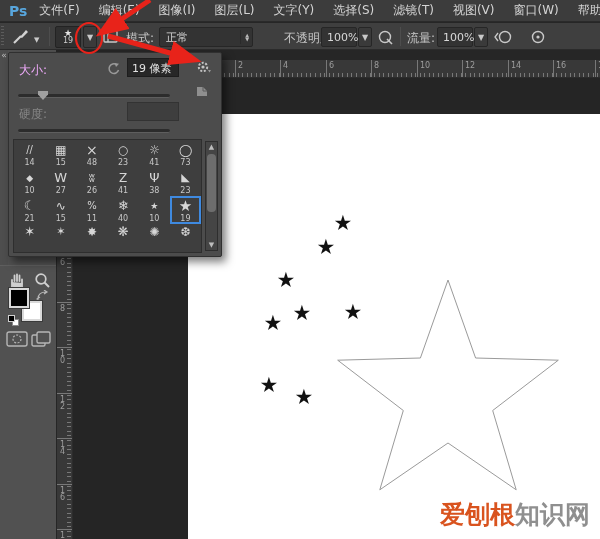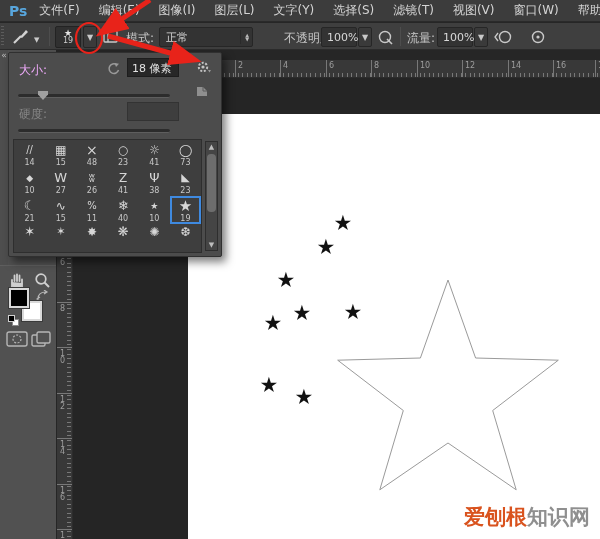--- a/index.html
+++ b/index.html
@@ -80,21 +80,21 @@
                border-bottom:1px solid #2c2c2c; z-index:3; overflow:hidden; }
   .ruler-left { position:absolute; left:57px; top:60px; width:16px; height:479px; background:#383838;
                 border-right:1px solid #2c2c2c; z-index:3; overflow:hidden; }
   .tickv { position:absolute; background:#787878; width:1px; }
   .tickh { position:absolute; background:#787878; height:1px; }
   .rlab { position:absolute; color:#9d9d9d; font-size:8px; line-height:7px; white-space:pre; }
   .pasteboard { position:absolute; left:73px; top:78px; width:527px; height:461px; background:#252525; z-index:1; }
   .canvas { position:absolute; left:188px; top:114px; width:412px; height:425px; background:#ffffff; z-index:2; }
   .stamp-star { position:absolute; color:#111; font-size:21px; transform:translate(-50%,-50%); line-height:1; }
   .bigstar-svg { position:absolute; left:0; top:0; width:412px; height:425px; }
-  .watermark { position:absolute; right:10px; bottom:8px; font-size:21px; font-weight:bold; white-space:nowrap; }
+  .watermark { position:absolute; right:10px; bottom:8px; font-size:25px; font-weight:bold; white-space:nowrap; }
   .wm1 { color:#d9531e; } .wm2 { color:#8f8f8f; }
 
   
   .anno { position:absolute; left:0; top:0; width:600px; height:539px; z-index:50; pointer-events:none; }
 
   svg { display:block; }
 </style>
 </head>
 <body>
 
@@ -429,21 +429,21 @@
 
   <div class="panel">
     <span class="abs p-label" style="left:10px;top:9px;">大小:</span>
     <span class="abs" style="left:98px;top:9px;">
       <svg width="14" height="13" viewBox="0 0 14 13">
         <path d="M11.5 8 A4.8 4.8 0 1 1 9.5 2.6" fill="none" stroke="#9a9a9a" stroke-width="1.5"></path>
         <polygon points="7.5,1 12,1.8 9,5" fill="#9a9a9a"></polygon>
       </svg>
     </span>
     <div class="abs p-input" style="left:118px;top:5px;">
-      <span>18 像素</span>
+      <span>19 像素</span>
     </div>
     <span class="abs" style="left:187px;top:7px;">
       <svg width="15" height="14" viewBox="0 0 15 14">
         <circle cx="7" cy="7" r="4.2" fill="none" stroke="#c3c3c3" stroke-width="2" stroke-dasharray="2 1.6"></circle>
         <circle cx="7" cy="7" r="1.6" fill="#c3c3c3"></circle>
         <polygon points="12,10 15,10 13.5,12.4" fill="#9a9a9a"></polygon>
       </svg>
     </span>
     <div class="abs slider-track" style="left:9px;top:41px;width:152px;">
       <div class="slider-thumb" style="left:20px;top:-3px;"></div>

